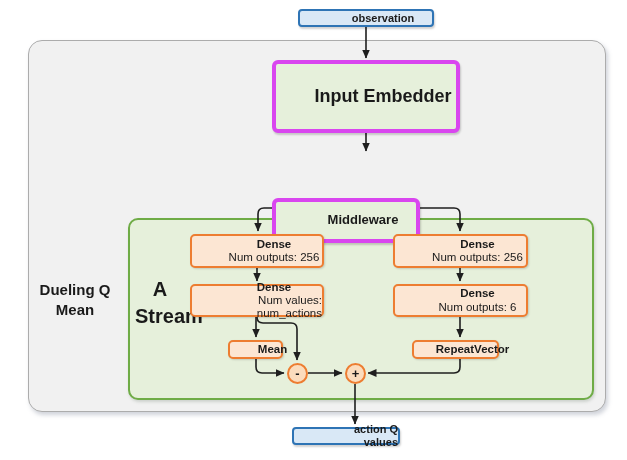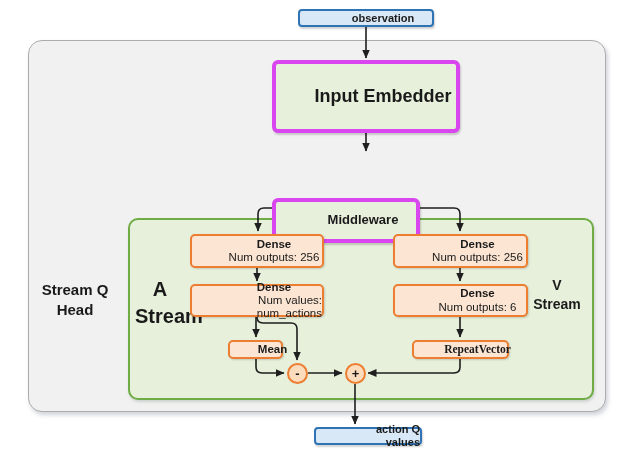--- a/index.html
+++ b/index.html
@@ -83,23 +83,22 @@
 </style>
 </head>
 <body>
 
 <div class="canvas">
 
   <div class="container-gray"></div>
 
   <div class="container-green"></div>
 
-  <div class="side-label" style="left:24px; top:280px; width:102px; font-size:15px;">Stream Q Head</div>
+  <div class="side-label" style="left:24px; top:280px; width:102px; font-size:15px;">Dueling Q Mean</div>
   <div class="side-label" style="left:135px; top:276px; width:50px; font-size:20px;">A Stream</div>
-  <div class="side-label" style="left:529px; top:276px; width:56px; font-size:14px;">V Stream</div>
 
   <svg class="wires" width="627" height="460" viewBox="0 0 627 460">
     <defs>
       <marker id="ah" markerWidth="9" markerHeight="8" refX="8.5" refY="4" orient="auto" markerUnits="userSpaceOnUse">
         <path d="M0 0 L9 4 L0 8 Z" fill="#1f1f1f"></path>
       </marker>
     </defs>
     <g fill="none" stroke="#1f1f1f" stroke-width="1.6">
       <path d="M366 27 V58" marker-end="url(#ah)"></path>
       <path d="M366 133 V151" marker-end="url(#ah)"></path>
@@ -111,21 +110,21 @@
       <path d="M257 317 Q257 323 263 323 H291 Q297 323 297 329 V360" marker-end="url(#ah)"></path>
       <path d="M460 317 V337" marker-end="url(#ah)"></path>
       <path d="M256 359 V367 Q256 373 262 373 H284" marker-end="url(#ah)"></path>
       <path d="M308 373 H342" marker-end="url(#ah)"></path>
       <path d="M460 359 V367 Q460 373 454 373 H368" marker-end="url(#ah)"></path>
       <path d="M355 384 V424" marker-end="url(#ah)"></path>
     </g>
   </svg>
 
   <div class="node blue-box" style="left:298px; top:9px; width:136px; height:18px;">observation</div>
-  <div class="node blue-box" style="left:314px; top:427px; width:108px; height:18px;">action Q values</div>
+  <div class="node blue-box" style="left:292px; top:427px; width:108px; height:18px;">action Q values</div>
 
   <div class="node green-box" style="left:272px; top:60px; width:188px; height:73px; font-size:18px;">Input Embedder</div>
   <div class="node green-box" style="left:272px; top:154px; width:148px; height:45px; font-size:13px;margin-top:44px;">Middleware</div>
 
   <div class="node orange-box stack" style="left:190px; top:234px; width:134px; height:34px;">
     <div class="title">Dense</div>
     <div>Num outputs: 256</div>
   </div>
   <div class="node orange-box stack" style="left:190px; top:284px; width:134px; height:33px;">
     <div class="title">Dense</div>
@@ -135,18 +134,18 @@
   <div class="node orange-box stack" style="left:393px; top:234px; width:135px; height:34px;">
     <div class="title">Dense</div>
     <div>Num outputs: 256</div>
   </div>
   <div class="node orange-box stack" style="left:393px; top:284px; width:135px; height:33px;">
     <div class="title">Dense</div>
     <div>Num outputs: 6</div>
   </div>
 
   <div class="node orange-box orange-small" style="left:228px; top:340px; width:55px; height:19px;">Mean</div>
-  <div class="node orange-box orange-small" style="left:412px; top:340px; width:97px; height:19px;font-family:Liberation Serif, serif;">RepeatVector</div>
+  <div class="node orange-box orange-small" style="left:412px; top:340px; width:87px; height:19px;">RepeatVector</div>
 
   <div class="op-circle" style="left:287px; top:363px;">-</div>
   <div class="op-circle" style="left:345px; top:363px;">+</div>
 
 </div>
 
 </body></html>

